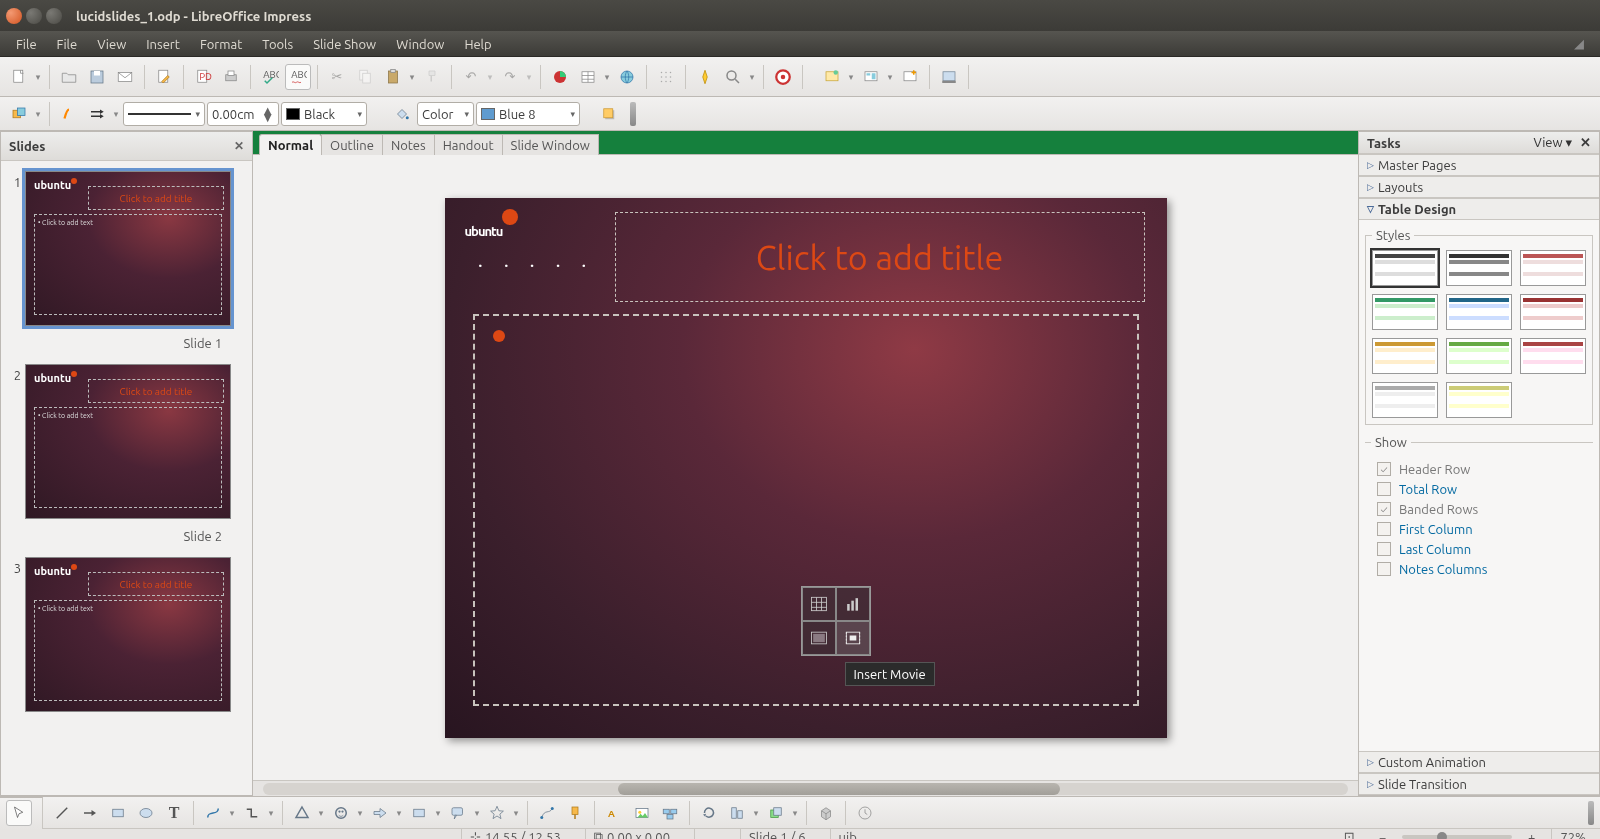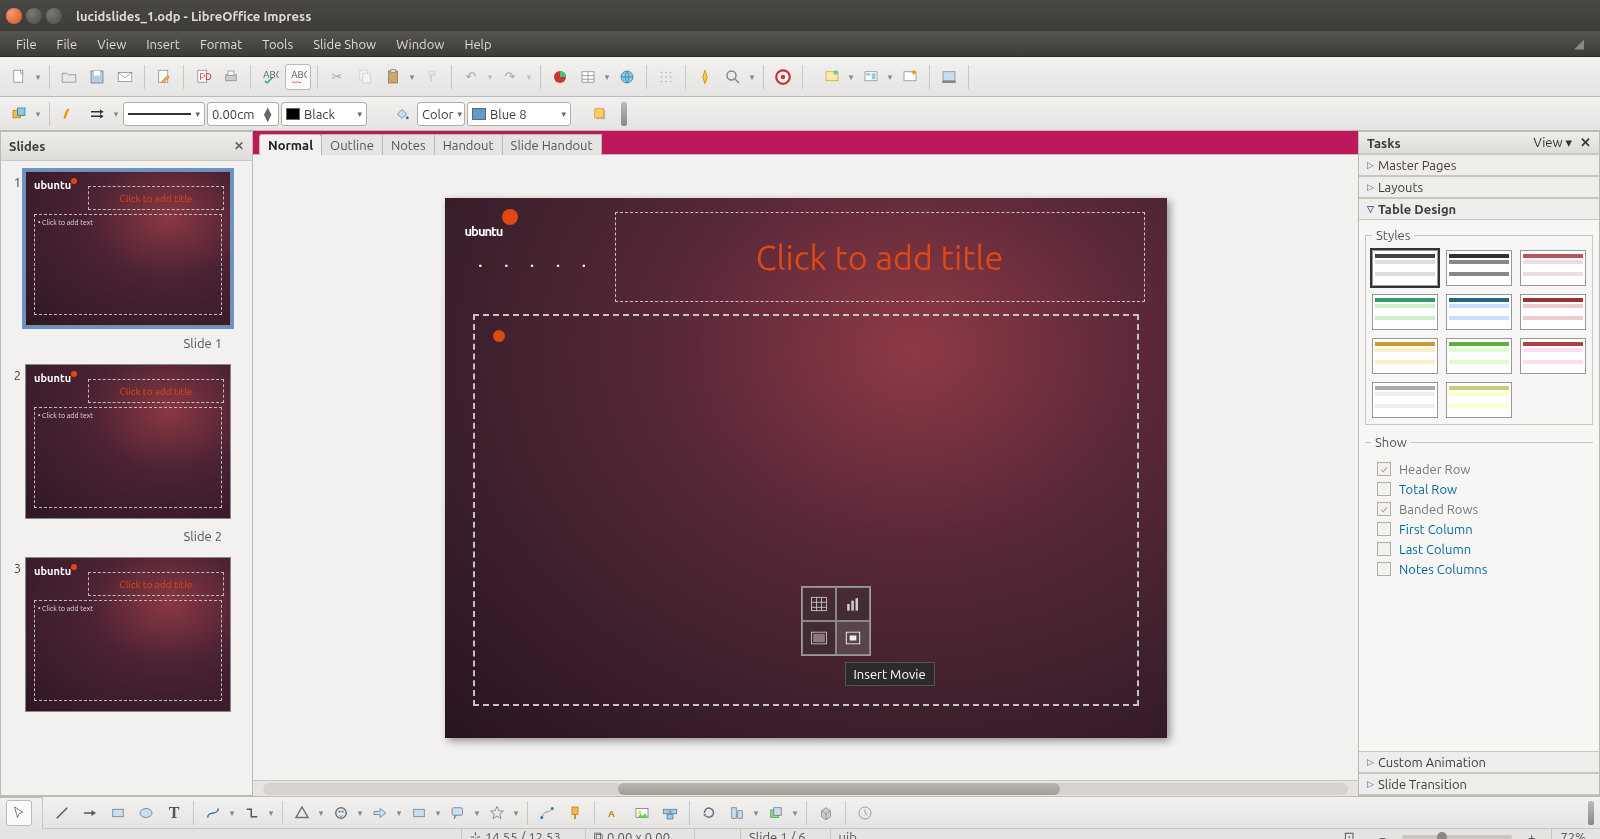--- a/index.html
+++ b/index.html
@@ -28,21 +28,21 @@
 .slide-row{display:flex;align-items:flex-start;margin-bottom:4px;}
 .slide-num{width:14px;text-align:right;padding-top:4px;color:#444;}
 .thumb{width:206px;height:155px;margin-left:4px;position:relative;background:radial-gradient(ellipse at 70% 30%,#8a3842,#4b2234 40%,#2e1823);overflow:hidden;border:1px solid #888;}
 .thumb.sel{outline:3px solid #6694cf;}
 .thumb .logo{position:absolute;top:6px;left:8px;color:#fff;font-size:11px;font-weight:bold;}
 .thumb .titlebox{position:absolute;top:14px;left:62px;right:6px;height:24px;border:1px dashed #bbb;display:flex;align-items:center;justify-content:center;color:#dd4814;font-size:10px;}
 .thumb .textbox{position:absolute;top:42px;left:8px;right:8px;bottom:10px;border:1px dashed #bbb;color:#ddd;font-size:7px;padding:3px;}
 .slide-lbl{text-align:right;padding:6px 24px 14px 0;color:#555;}
 
 .center{flex:1;display:flex;flex-direction:column;min-width:0;}
-.viewtabs{height:24px;background:#be185d;border-bottom:1px solid #bdb9b4;display:flex;align-items:flex-end;padding-left:6px;}
+.viewtabs{height:24px;background:#15803d;border-bottom:1px solid #bdb9b4;display:flex;align-items:flex-end;padding-left:6px;}
 .vtab{padding:3px 8px;border:1px solid #bdb9b4;border-bottom:none;background:#e6e4e2;margin-right:-1px;position:relative;top:1px;color:#555;}
 .vtab.active{background:#f2f1f0;font-weight:bold;color:#222;border-top-left-radius:3px;border-top-right-radius:3px;z-index:2;}
 .canvas-wrap{flex:1;background:#f2f1f0;position:relative;display:flex;align-items:center;justify-content:center;overflow:hidden;}
 .slide{width:722px;height:540px;background:radial-gradient(ellipse at 65% 28%,#8f3a45 0%,#5a2839 35%,#3b1f2c 70%,#281520);position:relative;box-shadow:3px 3px 8px rgba(0,0,0,.4);}
 .slide .biglogo{position:absolute;top:10px;left:20px;color:#fff;font-size:30px;font-weight:bold;letter-spacing:-1px;}
 .slide .biglogo .cof{display:inline-block;width:16px;height:16px;border-radius:8px;background:#dd4814;vertical-align:super;position:relative;}
 .slide .dots{position:absolute;top:62px;left:34px;color:#fff;letter-spacing:10px;font-size:10px;}
 .ph-title{position:absolute;top:14px;left:170px;right:22px;height:90px;border:1px dashed #c8c3bd;display:flex;align-items:center;justify-content:center;}
 .ph-title span{color:#dd4814;font-size:34px;}
 .ph-text{position:absolute;top:116px;left:28px;right:28px;bottom:32px;border:2px dashed #c8c3bd;padding:14px 18px;}
@@ -320,21 +320,21 @@
       <span>Black</span>
       <span style="margin-left:auto;font-size:9px;color:#666">▾</span>
     </div>
   <div style="width:18px"></div>
   <div class="btn">
       <svg class="ico" viewBox="0 0 24 24">
         <path d="M6 12l6-6 6 6-6 6z" fill="#cde" stroke="#678"></path>
         <circle cx="19" cy="17" r="2" fill="#37a"></circle>
       </svg>
     </div>
-  <div class="combo" style="width:48px">
+  <div class="combo" style="width:57px">
       <span>Color</span>
       <span style="margin-left:auto;font-size:9px;color:#666">▾</span>
     </div>
   <div class="combo" style="width:104px">
       <span class="swatch" style="background:#5f9bcf"></span>
       <span>Blue 8</span>
       <span style="margin-left:auto;font-size:9px;color:#666">▾</span>
     </div>
   <div style="width:12px"></div>
   <div class="btn">
@@ -383,21 +383,21 @@
         </div>
       </div>
   </div>
 
   <div class="center">
     <div class="viewtabs">
       <div class="vtab active">Normal</div>
       <div class="vtab">Outline</div>
       <div class="vtab">Notes</div>
       <div class="vtab">Handout</div>
-      <div class="vtab">Slide Handout</div>
+      <div class="vtab">Slide Window</div>
     </div>
     <div class="canvas-wrap">
       <div class="slide">
         <div class="biglogo"><span>ubuntu</span><span class="cof"></span></div>
         <div class="dots">• • • • •</div>
         <div class="ph-title">
             <span>Click to add title</span>
           </div>
         <div class="ph-text">
           <div class="bullet">

